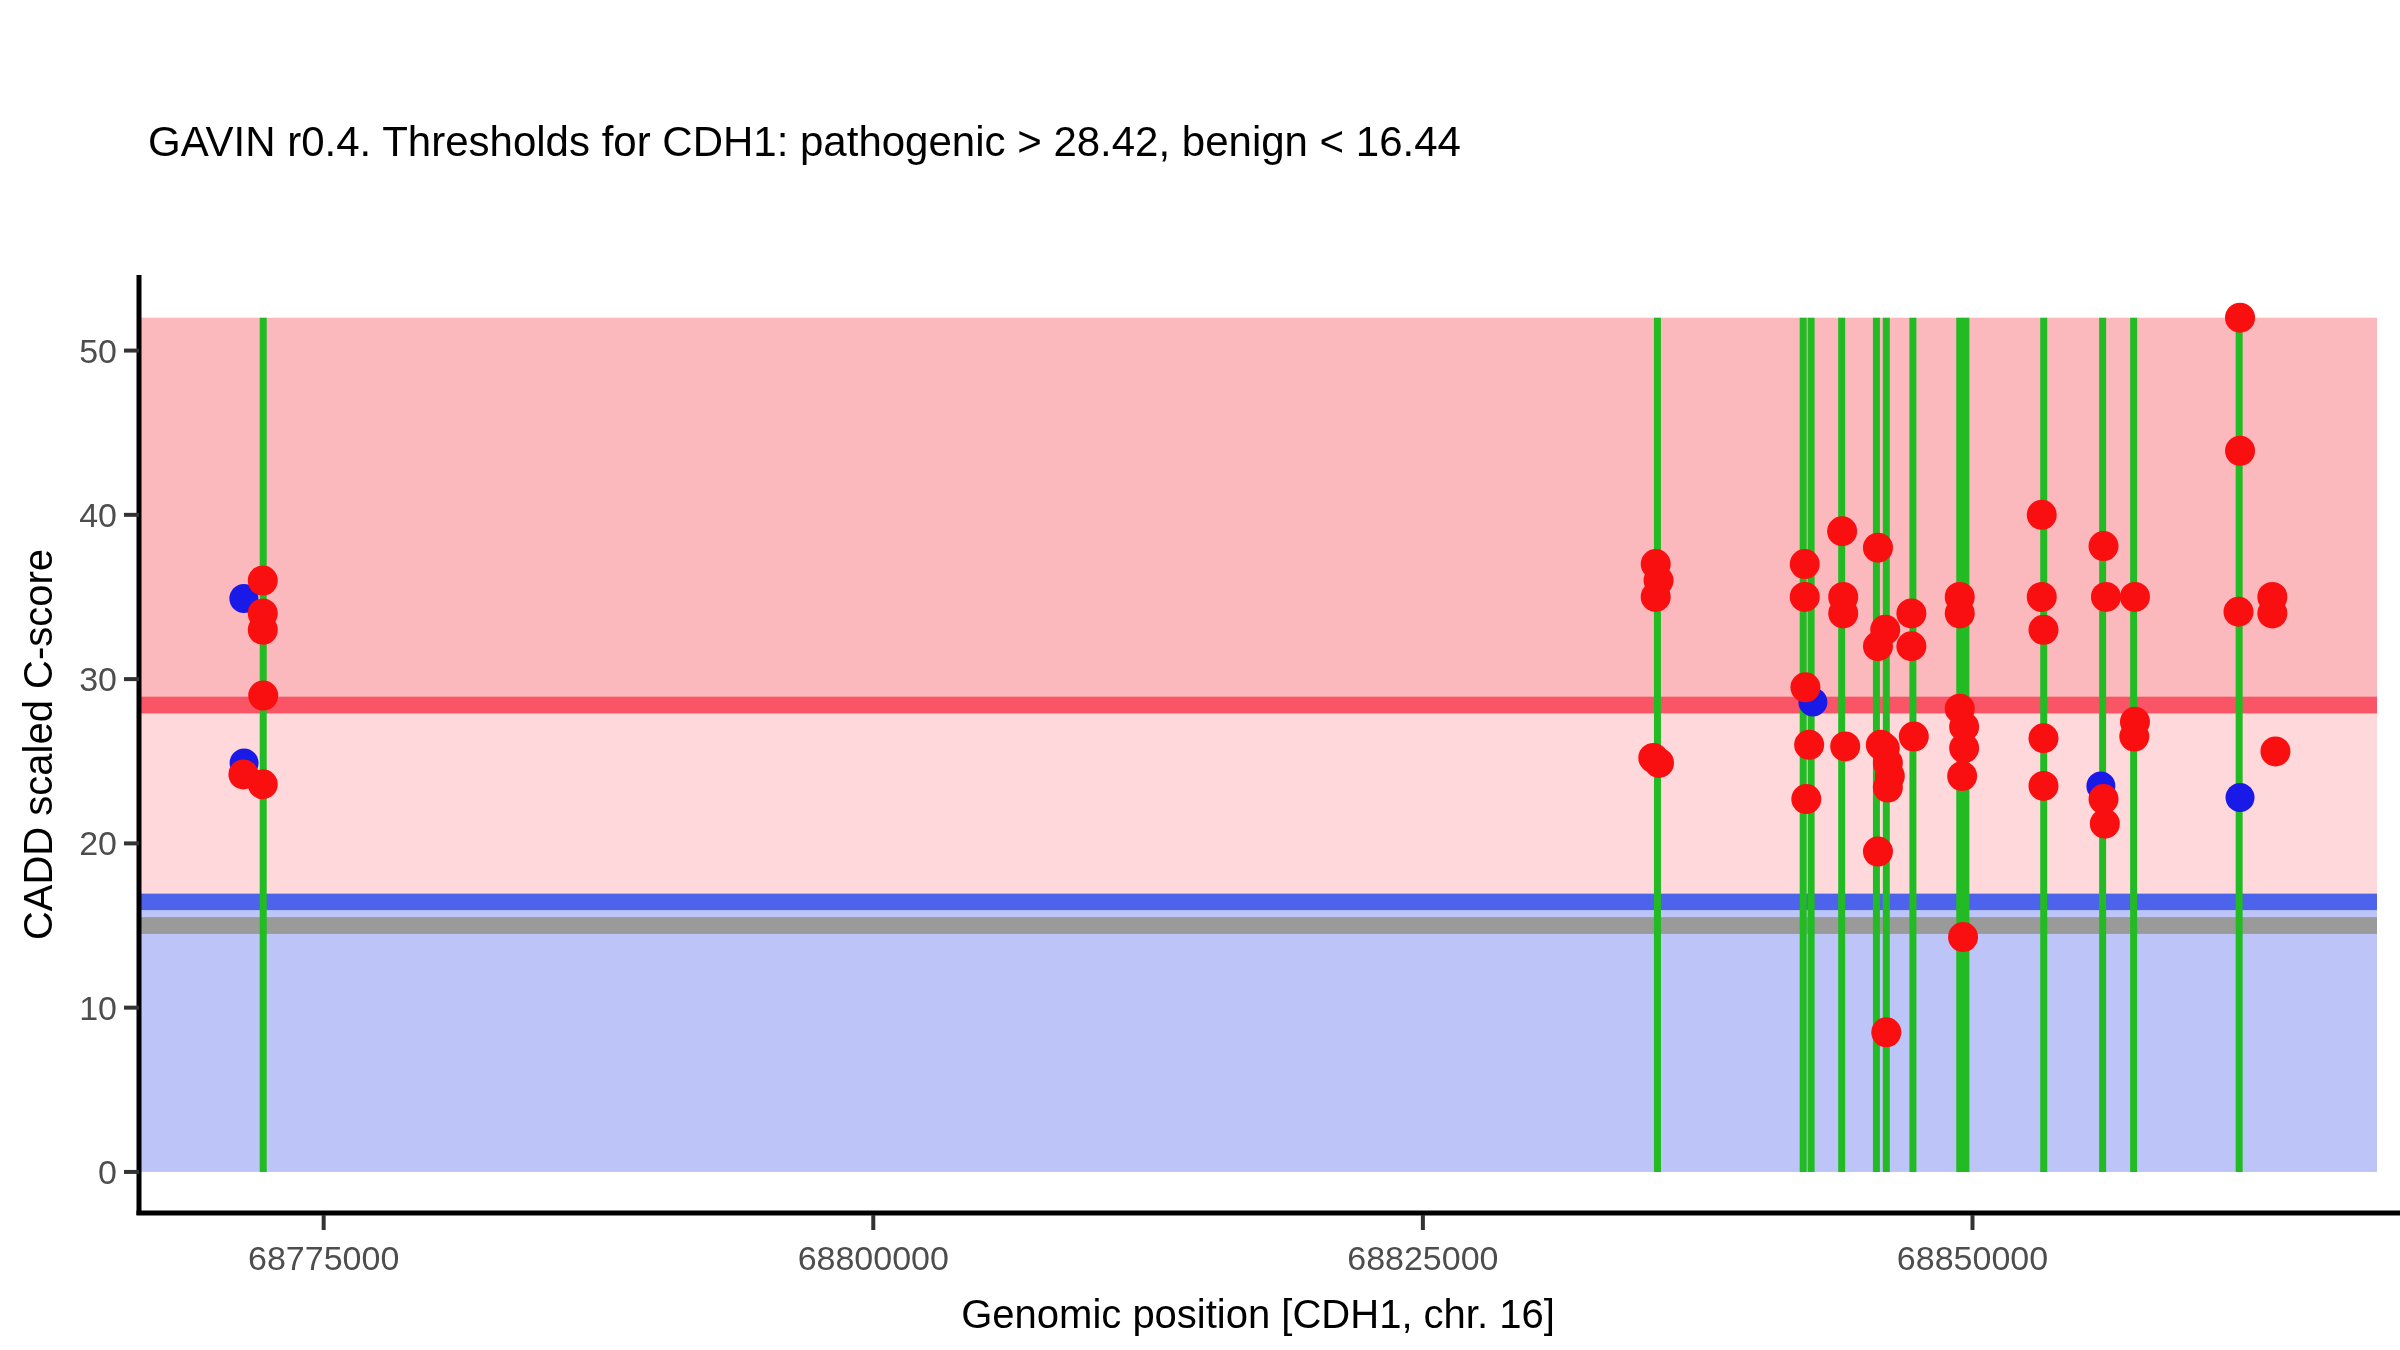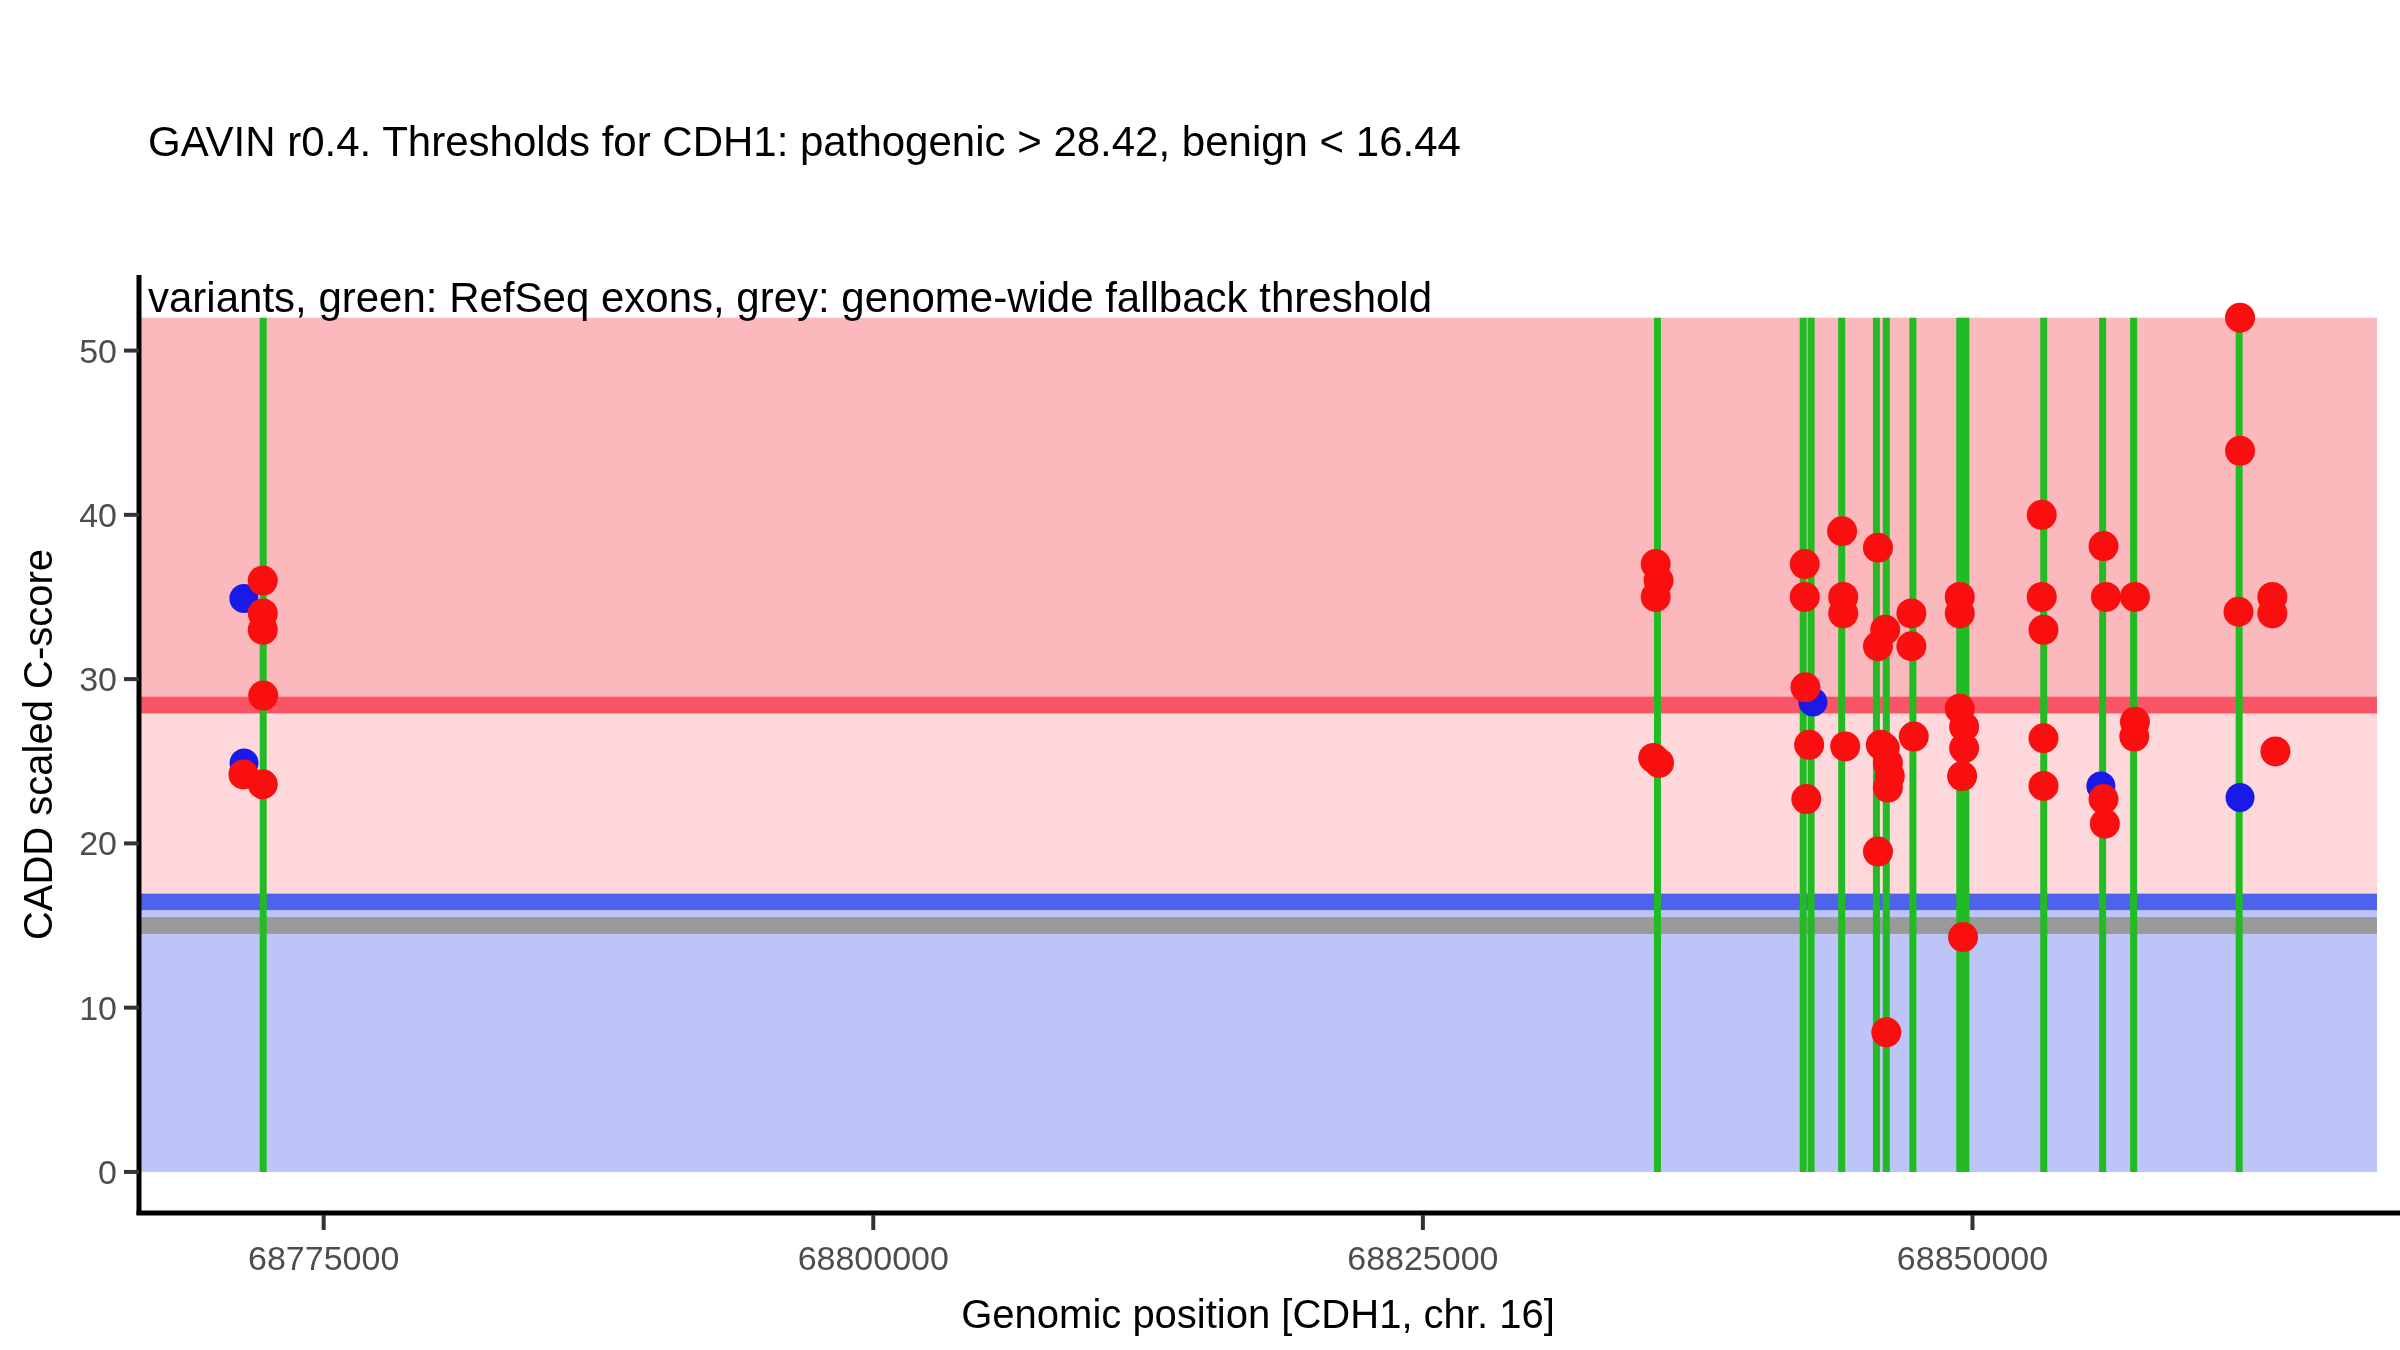--- a/index.html
+++ b/index.html
@@ -122,17 +122,16 @@
       <text x="323.66797642436154" y="1270" text-anchor="middle" font-size="34" fill="#4D4D4D">68775000</text>
       <line x1="873.2750491159136" x2="873.2750491159136" y1="1215" y2="1230" stroke="#333333" stroke-width="4"></line>
       <text x="873.2750491159136" y="1270" text-anchor="middle" font-size="34" fill="#4D4D4D">68800000</text>
       <line x1="1422.8821218074656" x2="1422.8821218074656" y1="1215" y2="1230" stroke="#333333" stroke-width="4"></line>
       <text x="1422.8821218074656" y="1270" text-anchor="middle" font-size="34" fill="#4D4D4D">68825000</text>
       <line x1="1972.4891944990177" x2="1972.4891944990177" y1="1215" y2="1230" stroke="#333333" stroke-width="4"></line>
       <text x="1972.4891944990177" y="1270" text-anchor="middle" font-size="34" fill="#4D4D4D">68850000</text>
     </svg>
   <div class="titles">
     <div>GAVIN r0.4. Thresholds for CDH1: pathogenic &gt; 28.42, benign &lt; 16.44</div>
-    <div>variants, green: RefSeq exons, grey: genome-wide fallback threshold</div>
   </div>
   <div class="ylab">CADD scaled C-score</div>
   <div class="xlab">Genomic position [CDH1, chr. 16]</div>
 </div>
 
 </body></html>

